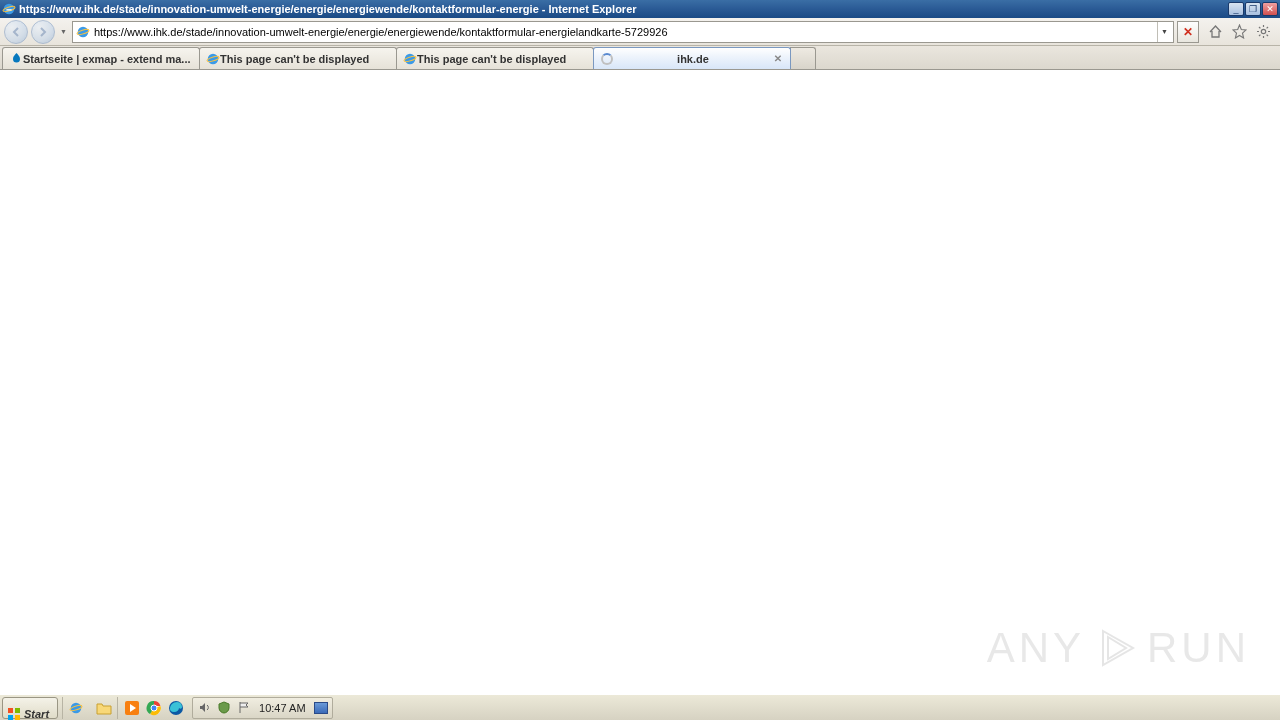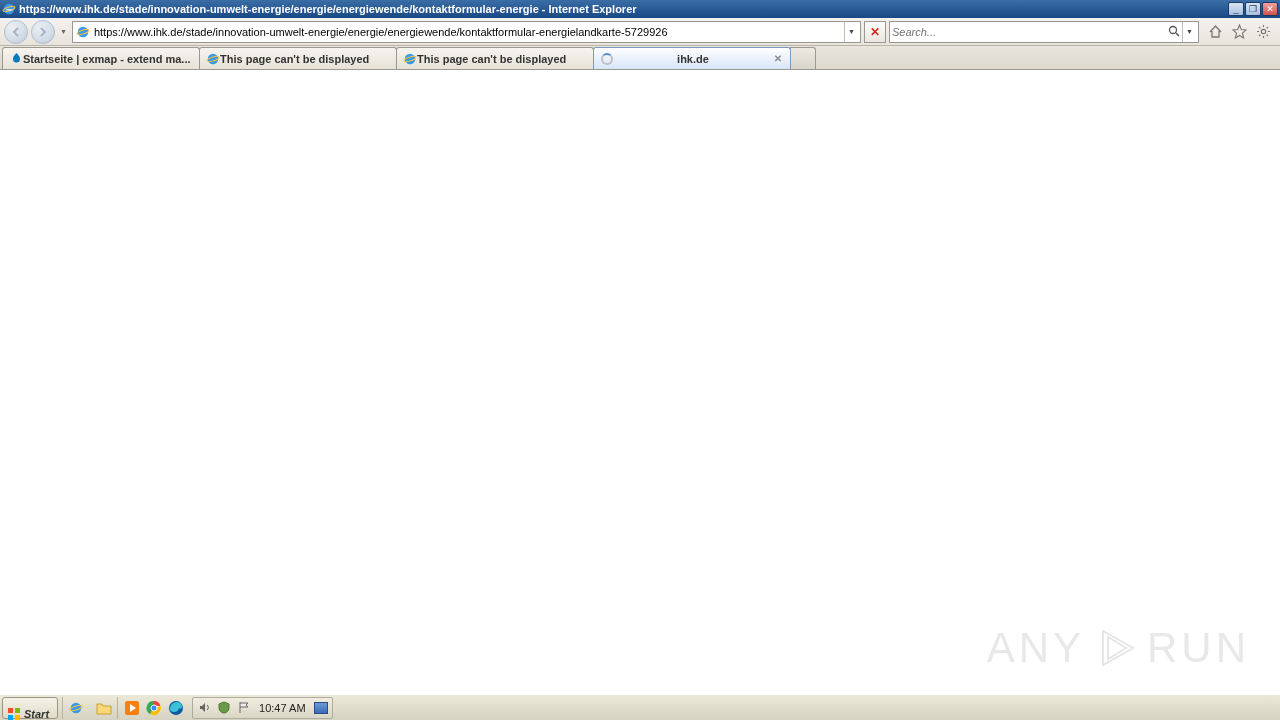--- a/index.html
+++ b/index.html
@@ -195,30 +195,20 @@
         </svg>
     </span>
     <input type="text" value="https://www.ihk.de/stade/innovation-umwelt-energie/energie/energiewende/kontaktformular-energielandkarte-5729926" style="">
     <span class="addr-drop">▼</span>
   </div>
 
   <div class="stop-btn">
     <span class="stop-x">✕</span>
   </div>
 
-  <div class="search-wrap">
-    <input type="text" placeholder="Search..." style="">
-    <span class="search-mag">
-      <svg width="13" height="13" viewBox="0 0 13 13">
-          <circle cx="5" cy="5" r="3.5" fill="none" stroke="#555" stroke-width="1.3"></circle>
-          <line x1="8" y1="8" x2="11" y2="11" stroke="#555" stroke-width="1.5"></line>
-        </svg>
-    </span>
-    <span class="search-drop">▼</span>
-  </div>
 
   <div class="tool-icons">
     <span class="tool-icon">
       <svg width="15" height="15" viewBox="0 0 15 15">
           <path d="M2 8 L7.5 2 L13 8 M4 7 V13 H11 V7" fill="none" stroke="#777" stroke-width="1.3"></path>
         </svg>
     </span>
     <span class="tool-icon">
       <svg width="15" height="15" viewBox="0 0 15 15">
           <path d="M7.5 1 L9.3 5.5 L14 6 L10.5 9.2 L11.6 14 L7.5 11.5 L3.4 14 L4.5 9.2 L1 6 L5.7 5.5 Z" fill="none" stroke="#777" stroke-width="1.1"></path>

